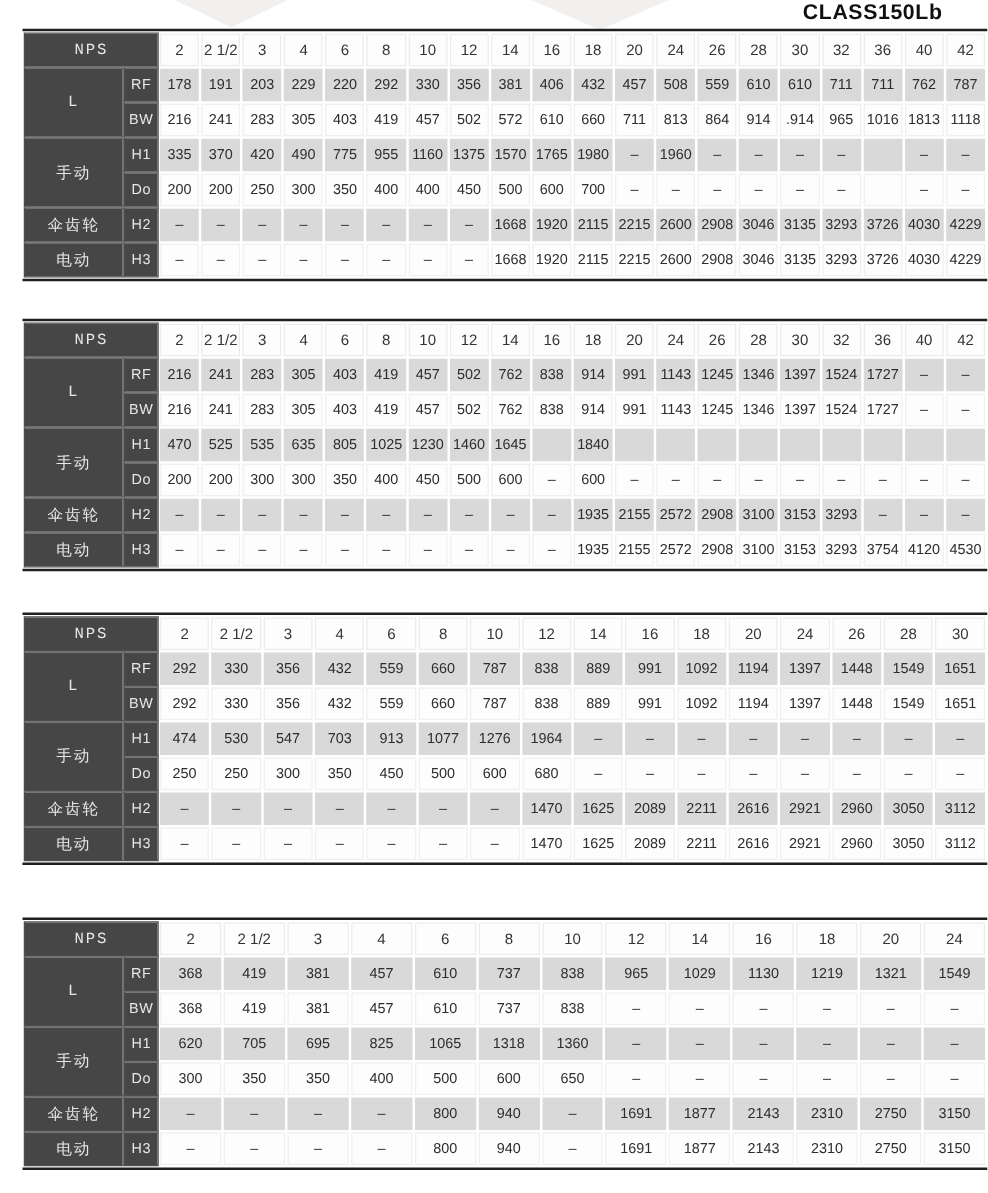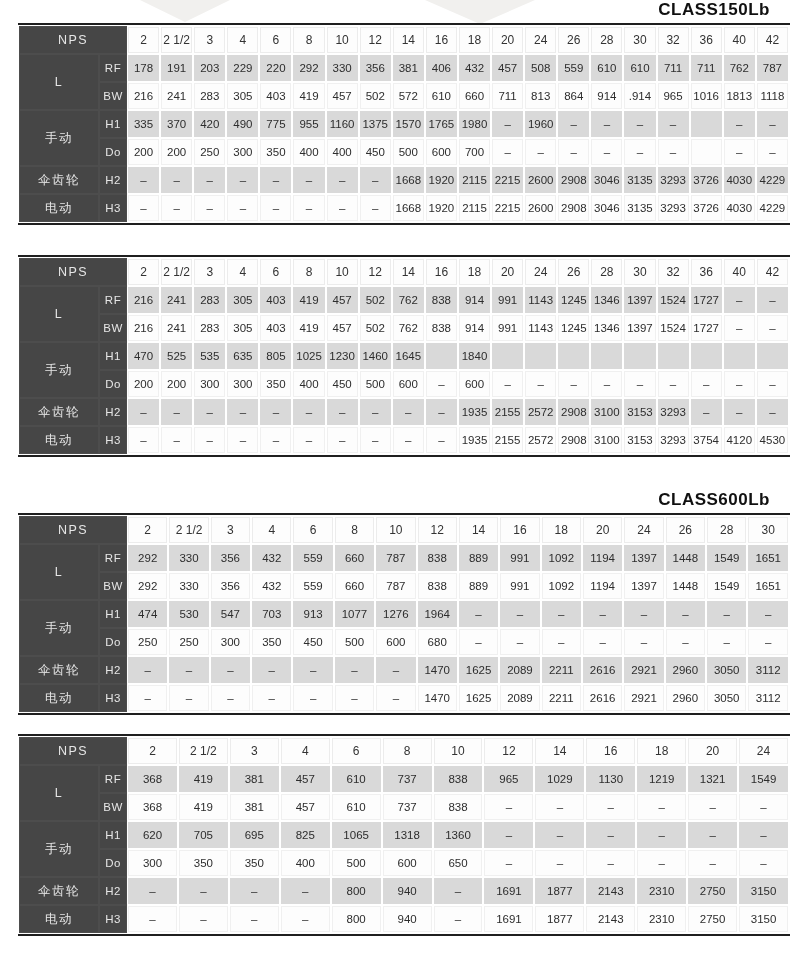--- a/index.html
+++ b/index.html
@@ -5,36 +5,36 @@
   html,body{margin:0;padding:0;}
   body{
     width:790px;height:954px;overflow:hidden;position:relative;
     background:#ffffff;font-family:"Liberation Sans","DejaVu Sans",sans-serif;
   }
   .watermark{position:absolute;top:0;left:0;width:790px;height:954px;pointer-events:none;}
   .block{position:absolute;left:18px;width:772px;}
   .title{
     margin:0 0 4px 0;height:19px;line-height:19px;
     font-size:17px;font-weight:bold;color:#101010;
-    text-align:right;padding-right:20px;letter-spacing:0.5px;
+    text-align:right;padding-right:36px;letter-spacing:0.5px;
   }
   table{
     width:772px;table-layout:fixed;
     border-collapse:separate;border-spacing:2px;
     border-top:2px solid #1f1f1f;border-bottom:2px solid #1f1f1f;
     background:#ffffff;
   }
   th,td{
     height:26px;padding:0;text-align:center;vertical-align:middle;
     white-space:nowrap;box-sizing:border-box;font-weight:normal;
   }
   .dark{
     background:#464646;color:#e6e6e6;outline:1px solid #4d4d4d;
   }
-  .cat{font-size:12.5px;letter-spacing:1.5px;}
+  .cat{font-size:12.5px;letter-spacing:1.5px;font-family:Liberation Mono, monospace;}
   .key{font-size:11.5px;letter-spacing:0.5px;margin-left:40px;}
   .colhead{
     background:#fdfdfd;color:#333333;font-size:12px;
     border:1px solid #ececec;
   }
   td.gray{background:#d9d9d9;color:#2d2d2d;font-size:11.5px;}
   td.white{background:#fdfdfd;color:#2d2d2d;font-size:11.5px;border:1px solid #f0f0f0;}
 </style>
 </head>
 <body>
@@ -431,21 +431,20 @@
           <td class="white">3293</td>
           <td class="white">3754</td>
           <td class="white">4120</td>
           <td class="white">4530</td>
         </tr>
       </tbody>
     </table>
 </div>
 
 <div class="block" style="top:490px">
-  <h2 class="title">CLASS600Lb</h2>
   <table>
       <colgroup>
         <col style="width: 78px;">
         <col style="width: 26px;">
         <col>
         <col>
         <col>
         <col>
         <col>
         <col>

